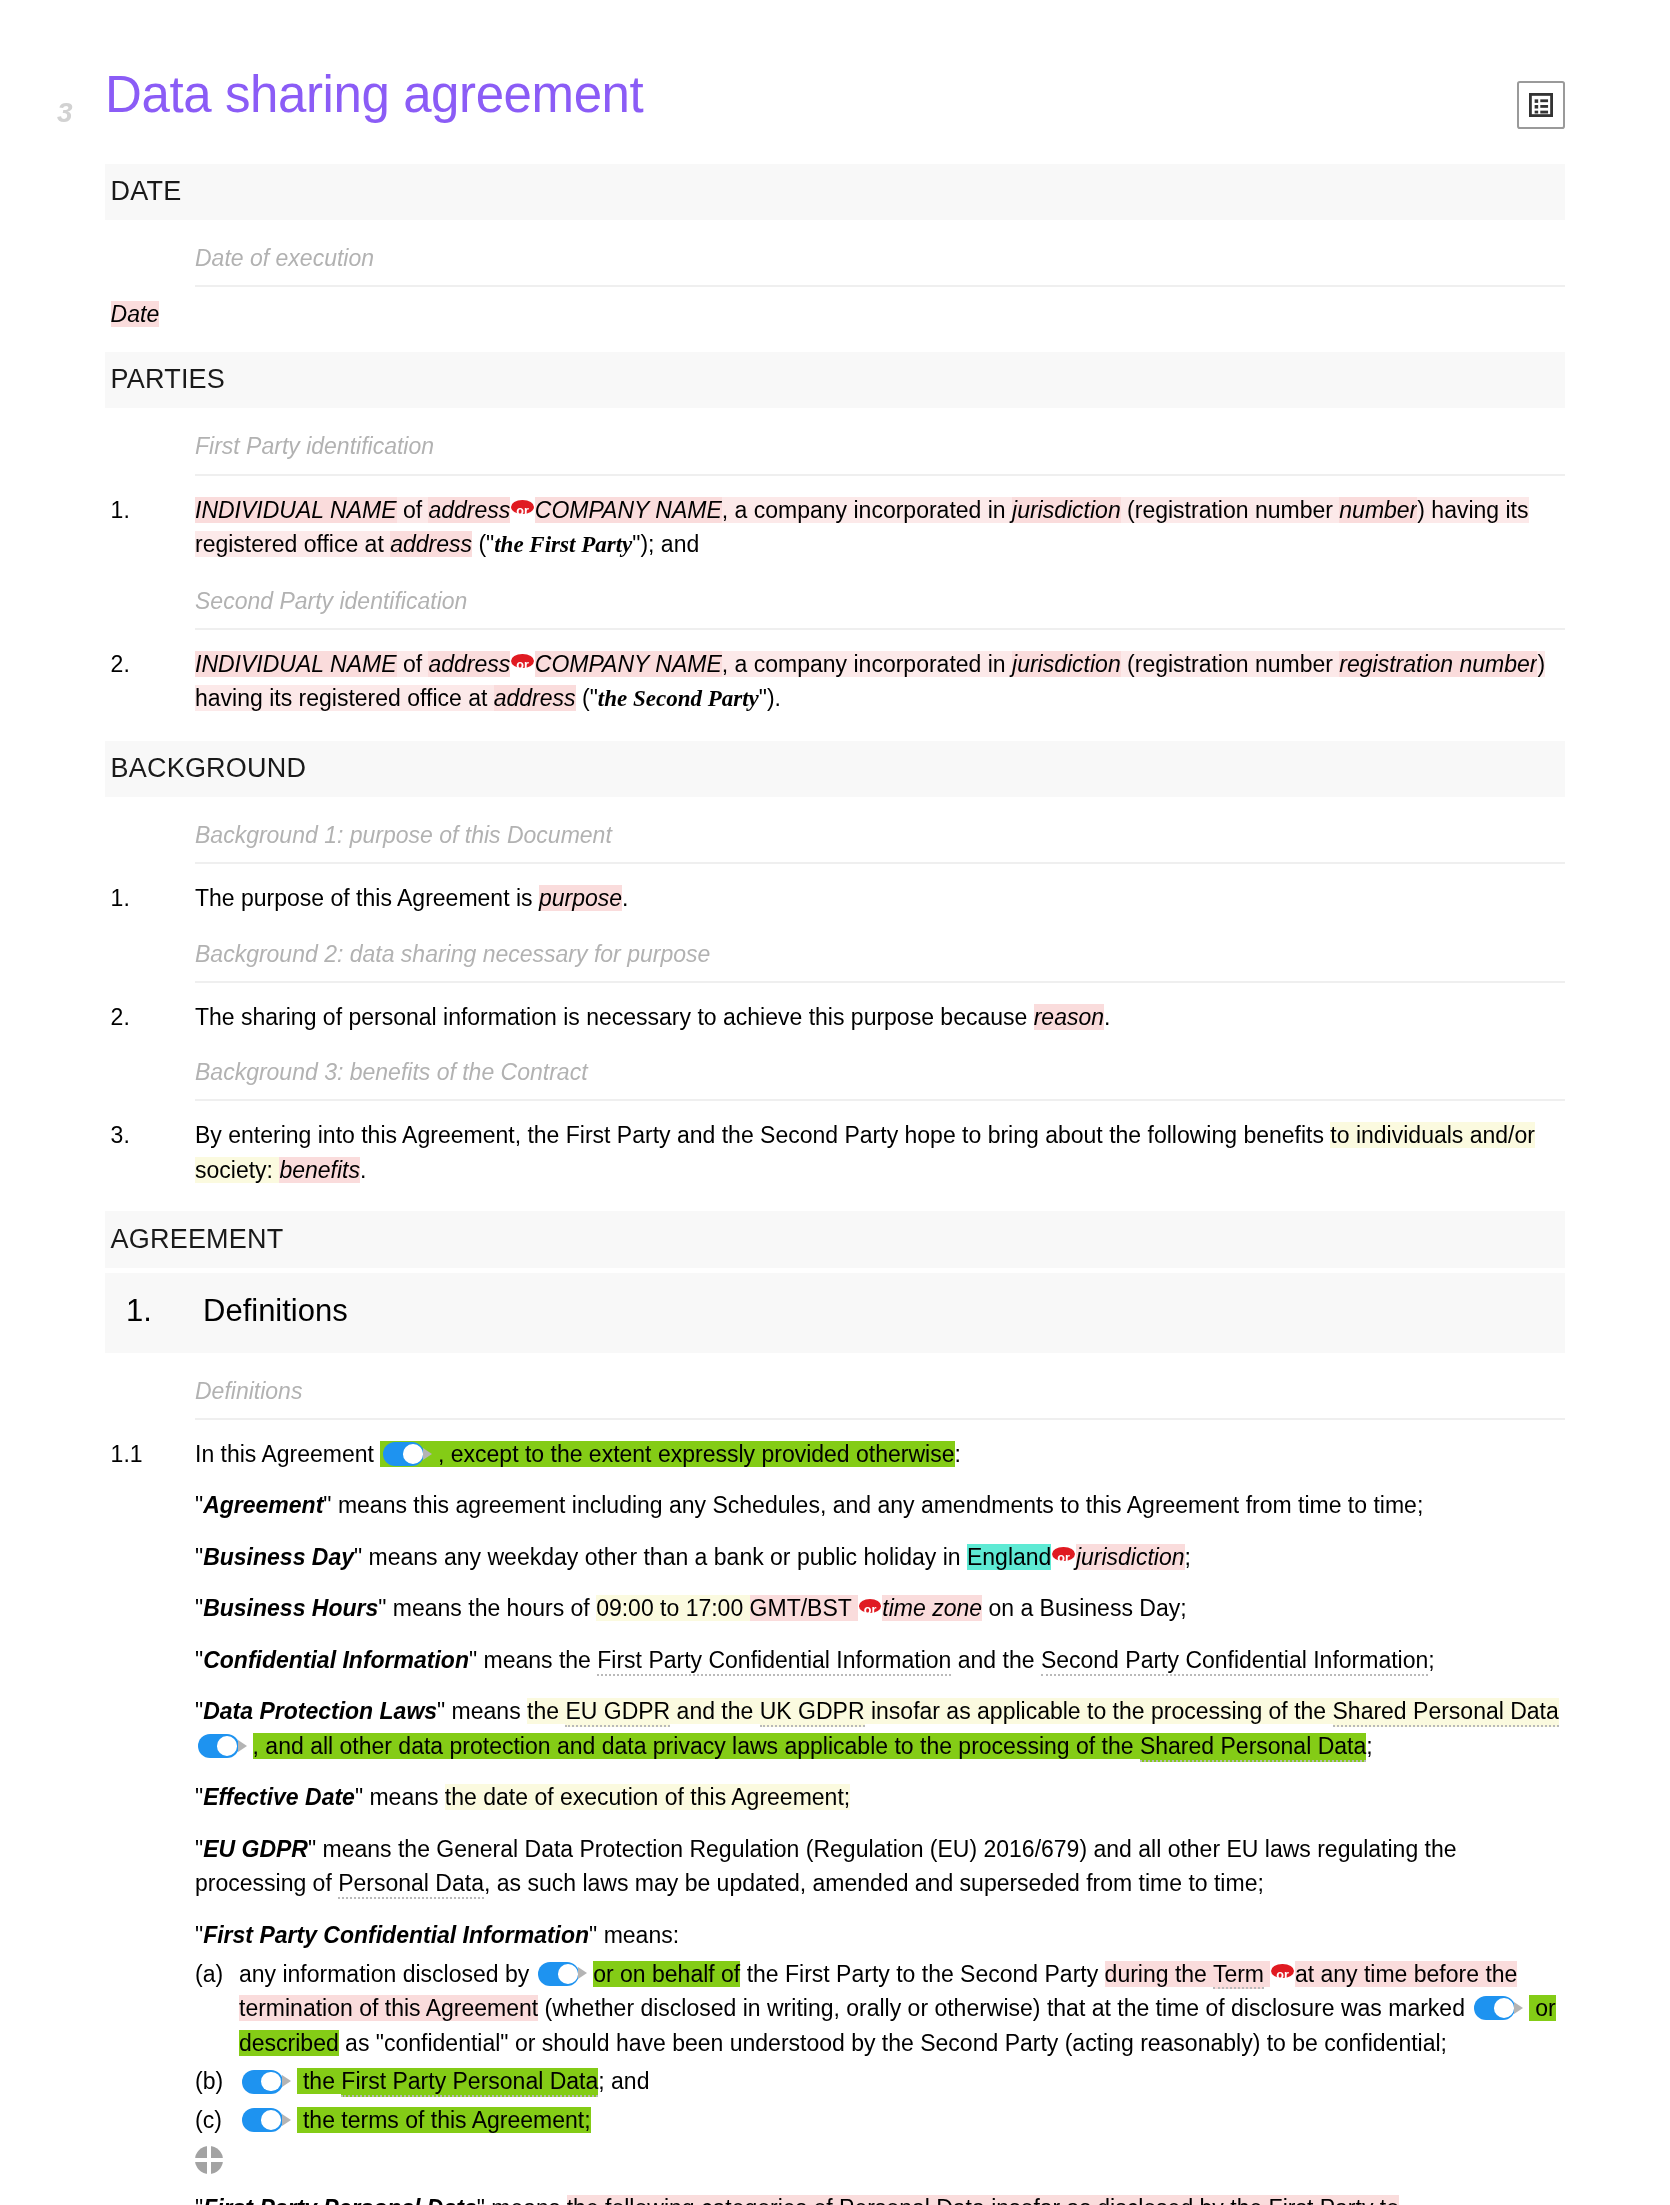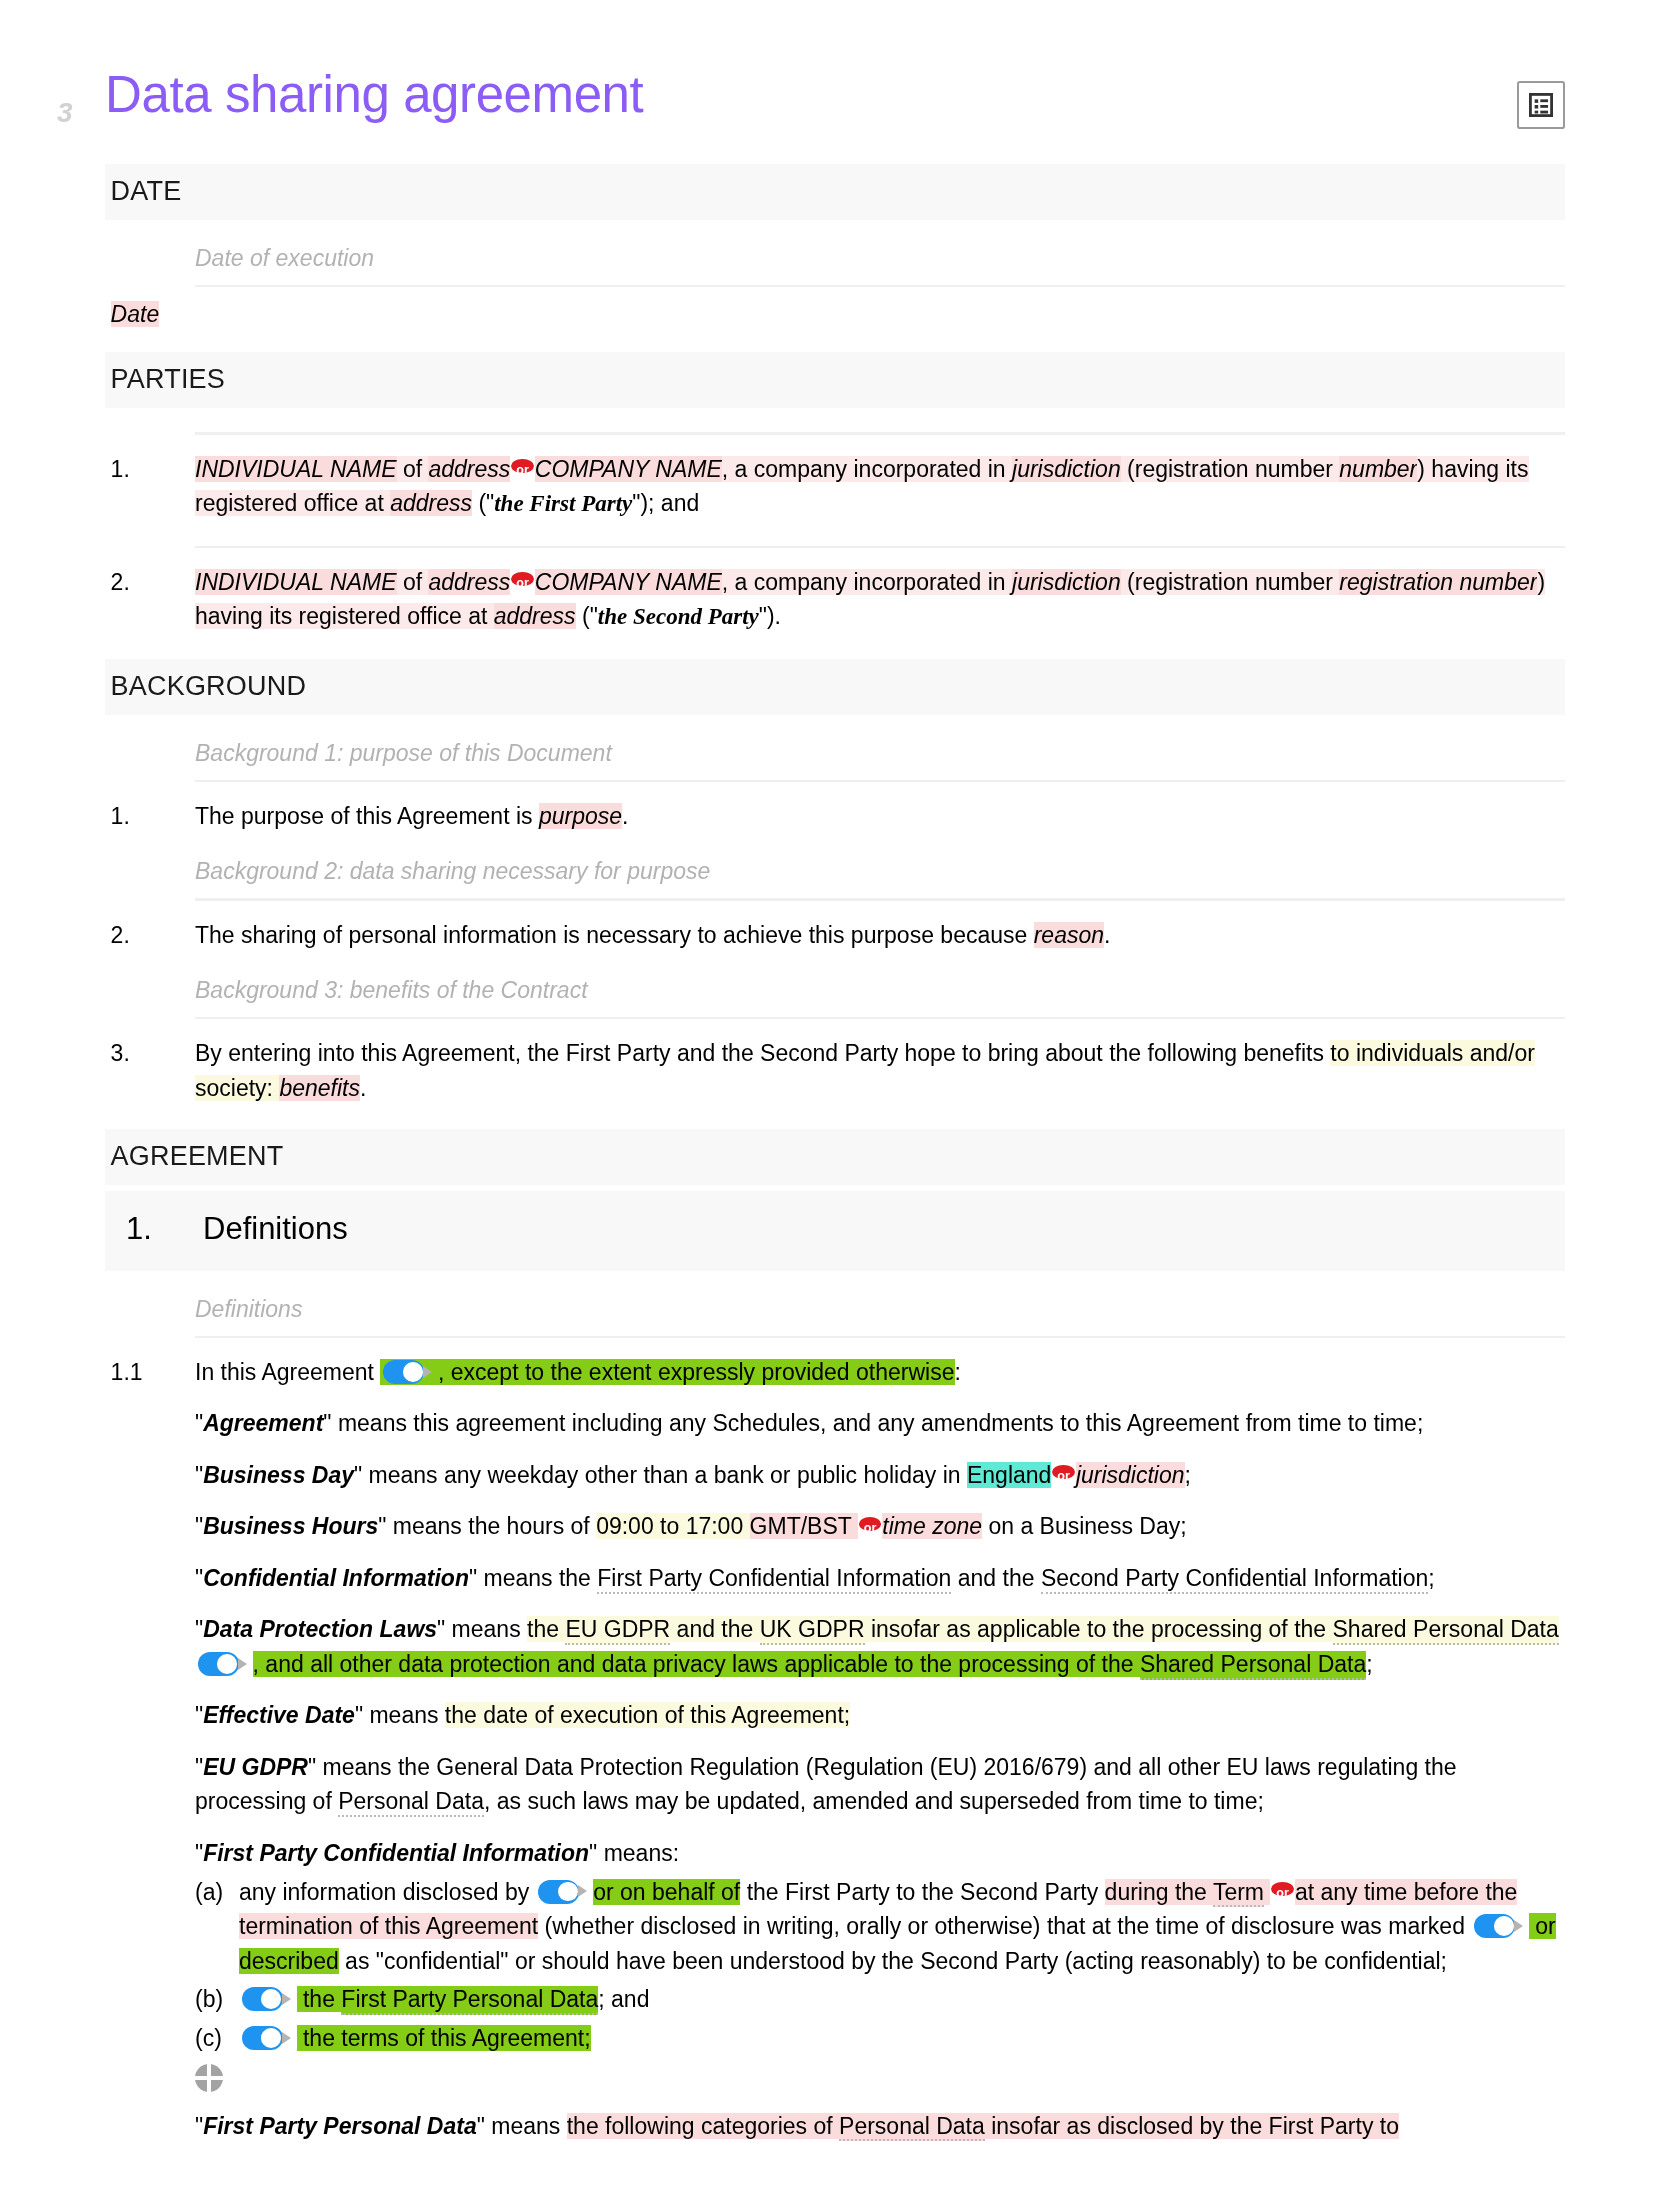--- a/index.html
+++ b/index.html
@@ -287,28 +287,30 @@
       <span class="txt">Date of execution</span>
       <span class="rule"></span>
     </div>
     <div class="valueline">
       <span class="hl-pink ph">Date</span>
     </div>
 
     <div class="band">PARTIES</div>
 
     <div class="comment">
+      <span class="txt">First Party identification</span>
       <span class="rule"></span>
     </div>
     <div class="para">
       <span class="marker">1.</span>
       <span class="body"><span class="hl-pink ph">INDIVIDUAL NAME</span><span class="hl-pink-l"> of </span><span class="hl-pink ph">address</span><span class="or-badge">or</span><span class="hl-pink ph">COMPANY NAME</span><span class="hl-pink-l">, a company incorporated in </span><span class="hl-pink ph">jurisdiction</span><span class="hl-pink-l"> (registration number </span><span class="hl-pink ph">number</span><span class="hl-pink-l">)</span><span class="hl-pink-l"> having its registered office at </span><span class="hl-pink ph">address</span><span> ("</span><span class="bold-i">the First Party</span><span>"); and</span></span>
     </div>
 
     <div class="comment">
+      <span class="txt">Second Party identification</span>
       <span class="rule"></span>
     </div>
     <div class="para">
       <span class="marker">2.</span>
       <span class="body"><span class="hl-pink ph">INDIVIDUAL NAME</span><span class="hl-pink-l"> of </span><span class="hl-pink ph">address</span><span class="or-badge">or</span><span class="hl-pink ph">COMPANY NAME</span><span class="hl-pink-l">, a company incorporated in </span><span class="hl-pink ph">jurisdiction</span><span class="hl-pink-l"> (registration number </span><span class="hl-pink ph">registration number</span><span class="hl-pink-l">)</span><span class="hl-pink-l"> having its registered office at </span><span class="hl-pink ph">address</span><span> ("</span><span class="bold-i">the Second Party</span><span>").</span></span>
     </div>
 
     <div class="band">BACKGROUND</div>
 
     <div class="comment">

